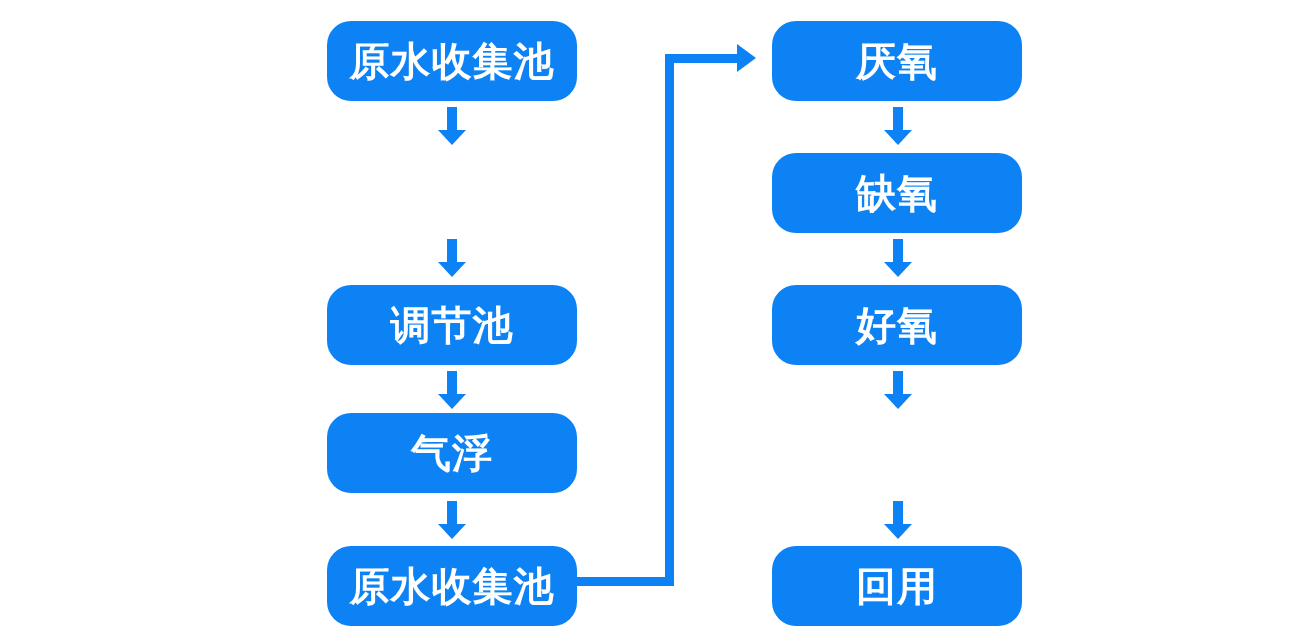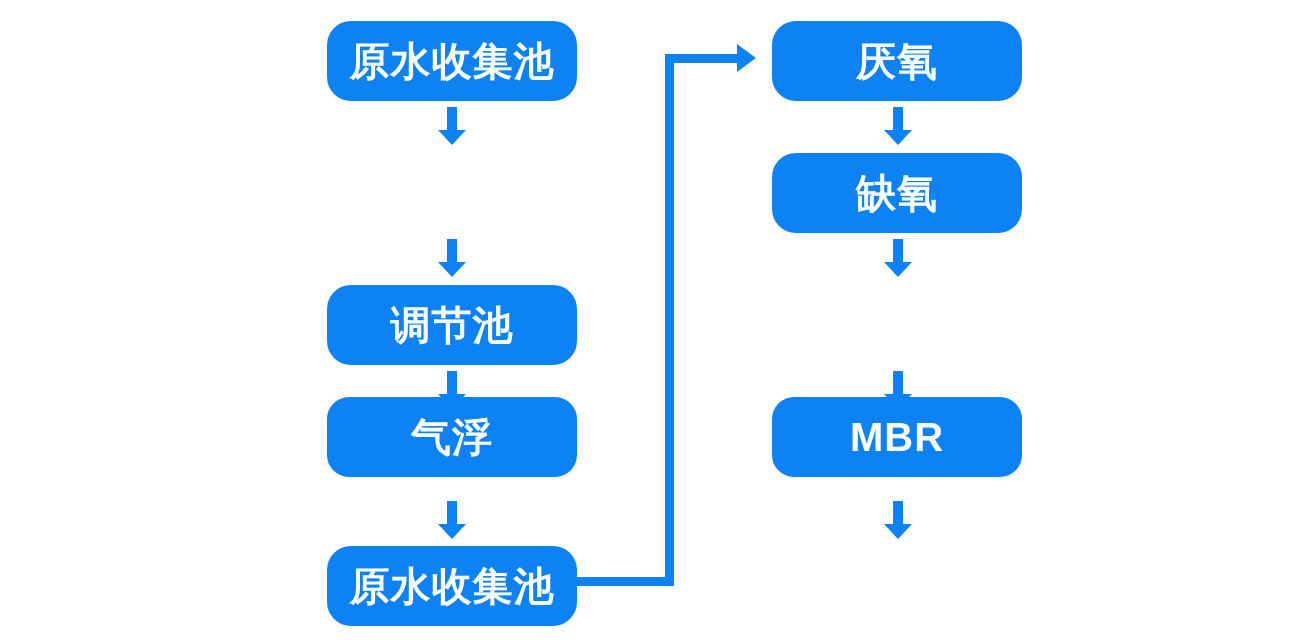--- a/index.html
+++ b/index.html
@@ -25,21 +25,21 @@
     font-size: 40px;
     font-weight: bold;
     letter-spacing: 1px;
     white-space: nowrap;
   }
   .col-left  { left: 303px; }
   .col-right { left: 748px; }
   .row0 { top: 21px;  }
   .row1 { top: 153px; }
   .row2 { top: 285px; font-family: Liberation Serif, serif; }
-  .row3 { top: 397px; border-radius: 22px; }
+  .row3 { top: 413px; }
   .row4 { top: 546px; }
 
   
   .varrow { position: absolute; width: 28px; height: 38px; }
   .varrow .shaft {
     position: absolute; left: 9px; top: 0;
     width: 10px; height: 23px; background: #0c82f5;
   }
   .varrow .head {
     position: absolute; left: 0; top: 23px;
@@ -73,21 +73,22 @@
 
 <div class="canvas">
 
   <div class="node col-left row0">原水收集池</div>
   <div class="node col-left row2">调节池</div>
   <div class="node col-left row3">气浮</div>
   <div class="node col-left row4">原水收集池</div>
 
   <div class="node col-right row0">厌氧</div>
   <div class="node col-right row1">缺氧</div>
-  <div class="node col-right row3">MBR</div>
+  <div class="node col-right row2">好氧</div>
+  <div class="node col-right row4">回用</div>
 
   <div class="varrow va-left va-g0">
     <div class="shaft"></div>
     <div class="head"></div>
   </div>
   <div class="varrow va-left va-g1">
     <div class="shaft"></div>
     <div class="head"></div>
   </div>
   <div class="varrow va-left va-g2">

